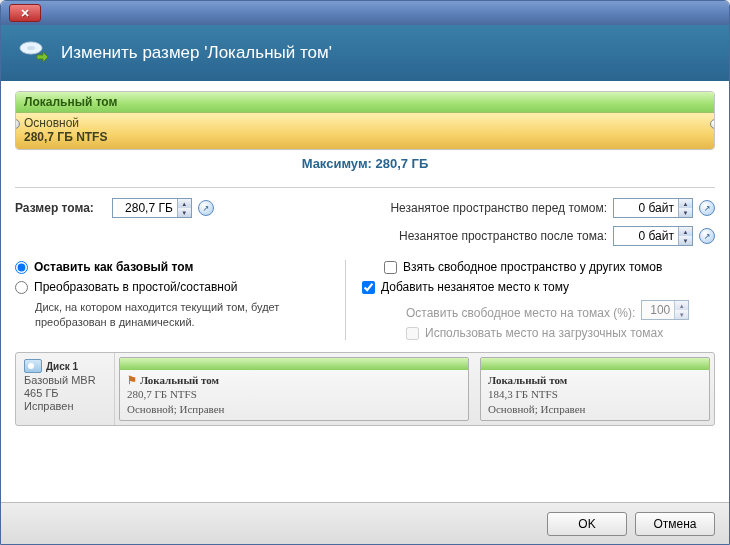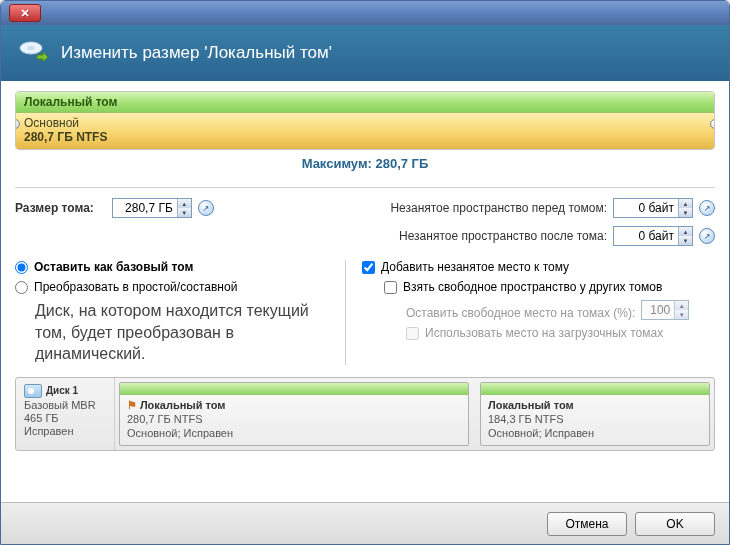--- a/index.html
+++ b/index.html
@@ -121,21 +121,21 @@
   .options {
     margin-top: 14px;
     display: flex; gap: 10px;
   }
   .opt-left { flex: 0 0 320px; display: flex; flex-direction: column; gap: 6px;}
   .opt-right { flex: 1; border-left: 1px solid #d0d0d0; padding-left: 16px; display: flex; flex-direction: column; gap: 6px;}
   .radio-row, .check-row { display: flex; align-items: flex-end; gap: 6px; font-size: 12px; }
   .radio-row.bold { font-weight: bold;}
   input[type=radio], input[type=checkbox] { margin: 0; }
   .hint {
-    font-size: 16px; color: #444;
+    font-size: 11px; color: #444;
     margin-left: 20px; line-height: 1.35;
   }
   .disabled { color: #9a9a9a; }
   .sub-indent { margin-left: 22px; }
   .disk-panel {
     margin-top: 12px;
     border: 1px solid #bcbcbc;
     border-radius: 3px;
     background: linear-gradient(#f4f4f4, #e8e8e8);
     display: flex;
@@ -150,21 +150,21 @@
     display: flex; flex-direction: column; gap: 1px;
   }
   .disk-left .dname { font-weight: bold; color: #333; font-size: 10px;}
   .disk-ico { display: flex; align-items: center; gap: 4px;}
   .platter {
     width: 18px; height: 14px; border-radius: 2px;
     background: linear-gradient(#d0e8f8,#a0c8e8);
     border:1px solid #6a9ac0; position:relative;
   }
   .platter::after{content:"";position:absolute;left:3px;top:3px;width:6px;height:6px;border-radius:50%;background:#fff;}
-  .disk-vols { flex: 1; display: flex; gap: 11px; padding: 4px;}
+  .disk-vols { flex: 1; display: flex; gap: 11px; padding: 4px; font-family: Liberation Serif, serif;}
   .vol-item {
     border: 1px solid #b0b0b0;
     border-radius: 2px;
     overflow: hidden;
     background: linear-gradient(#fafafa,#ececec);
     display: flex; flex-direction: column;
   }
   .vol-bar { height: 12px; background: linear-gradient(to bottom, #d5f5b5, #8cd060);}
   .vol-body { padding: 3px 7px; font-size: 11px; line-height: 1.3; color: #555;}
   .vol-body .vname { font-weight: bold; color: #333; }
@@ -268,27 +268,27 @@
           <input type="radio" name="volkind" checked="" style="">
           <span>Оставить как базовый том</span>
         </label>
         <label class="radio-row">
           <input type="radio" name="volkind" style="">
           <span>Преобразовать в простой/составной</span>
         </label>
         <div class="hint">Диск, на котором находится текущий том, будет преобразован в динамический.</div>
       </div>
       <div class="opt-right">
+        <label class="check-row sub-indent">
+          <input type="checkbox" style="">
+          <span>Взять свободное пространство у других томов</span>
+        </label>
         <label class="check-row">
           <input type="checkbox" checked="" style="">
           <span>Добавить незанятое место к тому</span>
-        </label>
-        <label class="check-row sub-indent">
-          <input type="checkbox" style="">
-          <span>Взять свободное пространство у других томов</span>
         </label>
         <div class="check-row sub-indent disabled" style="margin-left:44px">
           <span>Оставить свободное место на томах (%):</span>
           <span class="spin" style="opacity:0.7">
             <input style="width: 32px;" disabled="" value="100">
             <span class="btns">
               <div>▲</div>
               <div>▼</div>
             </span>
           </span>
@@ -326,17 +326,17 @@
               <div>184,3 ГБ NTFS</div>
               <div>Основной; Исправен</div>
             </div>
           </div>
         </div>
     </div>
 
   </div>
 
   <div class="footer">
+    <button class="btn">OK</button>
     <button class="btn">Отмена</button>
-    <button class="btn">OK</button>
   </div>
 
 </div>
 
 </body></html>

